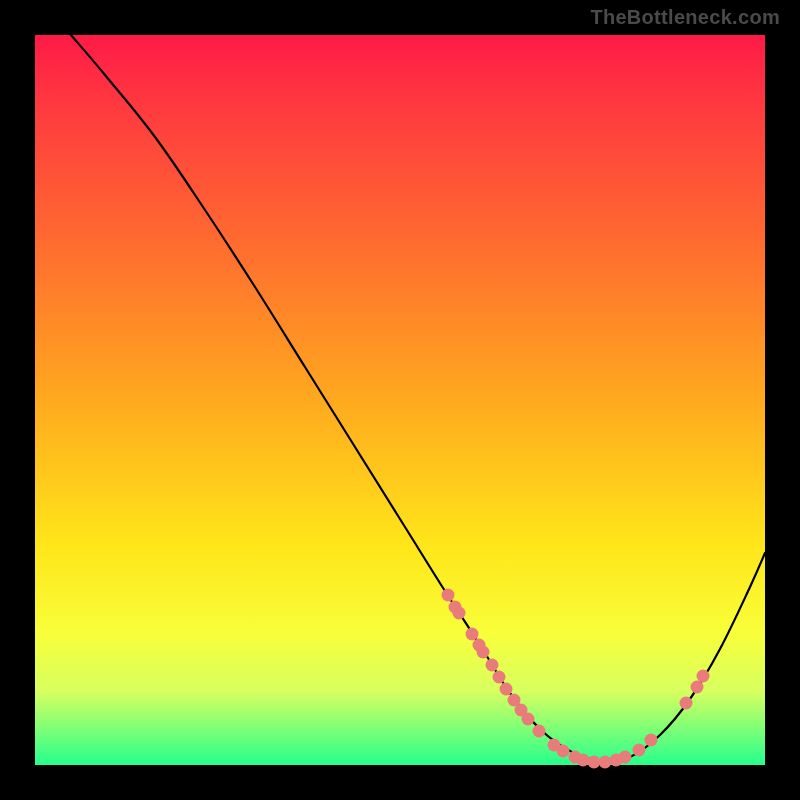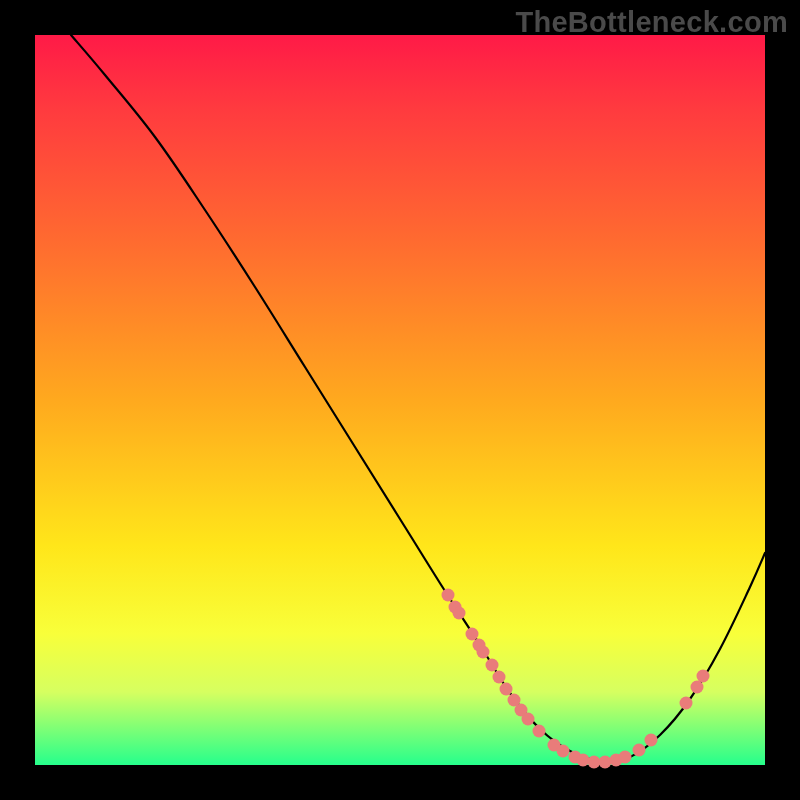--- a/index.html
+++ b/index.html
@@ -23,23 +23,23 @@
       #ff6a30 28%,
       #ffa91e 50%,
       #ffe61a 70%,
       #f8ff3a 82%,
       #d6ff60 90%,
       #26ff8c 100%);
   }
   .watermark {
     position: absolute;
     top: 6px;
-    right: 12px;
+    right: 20px;
     color: #4a4a4a;
-    font-size: 29px;
+    font-size: 20px;
     font-weight: 600;
     letter-spacing: 0.3px;
     z-index: 10;
   }
   svg.plot {
     position: absolute;
     left: 0;
     top: 0;
     width: 730px;
     height: 730px;

